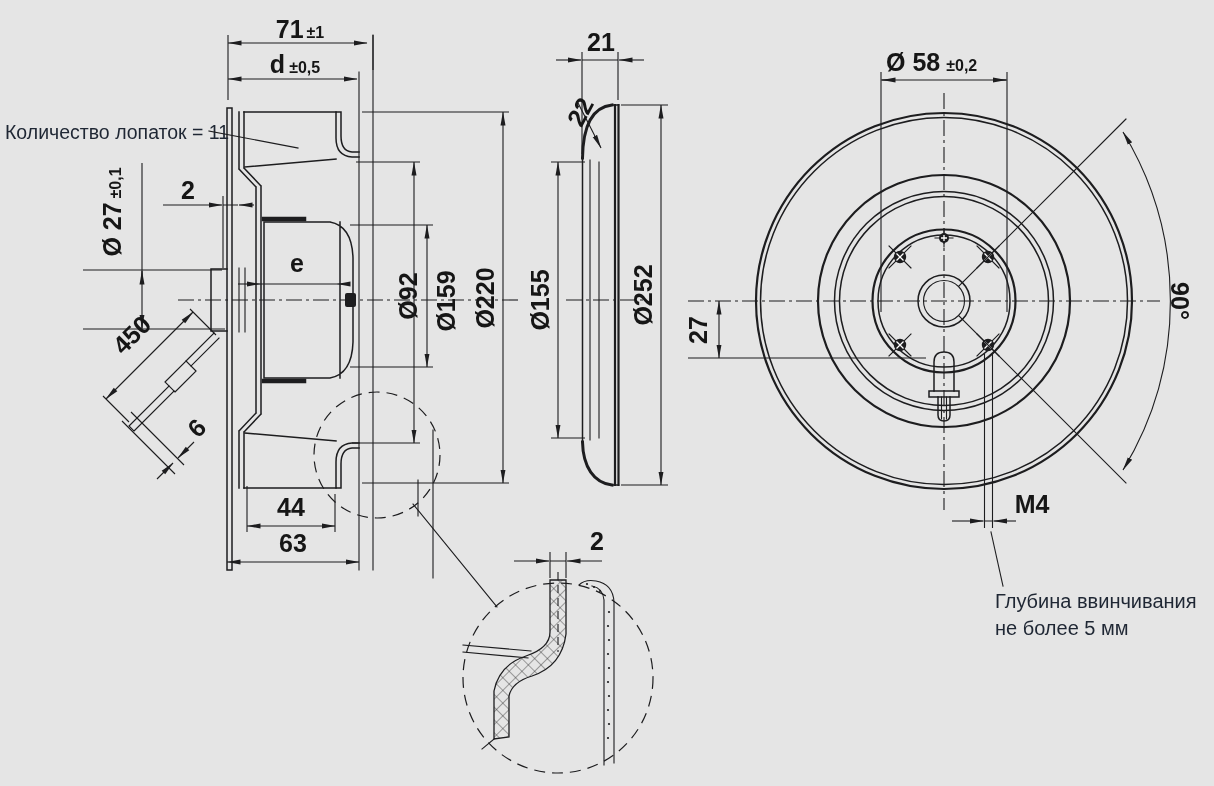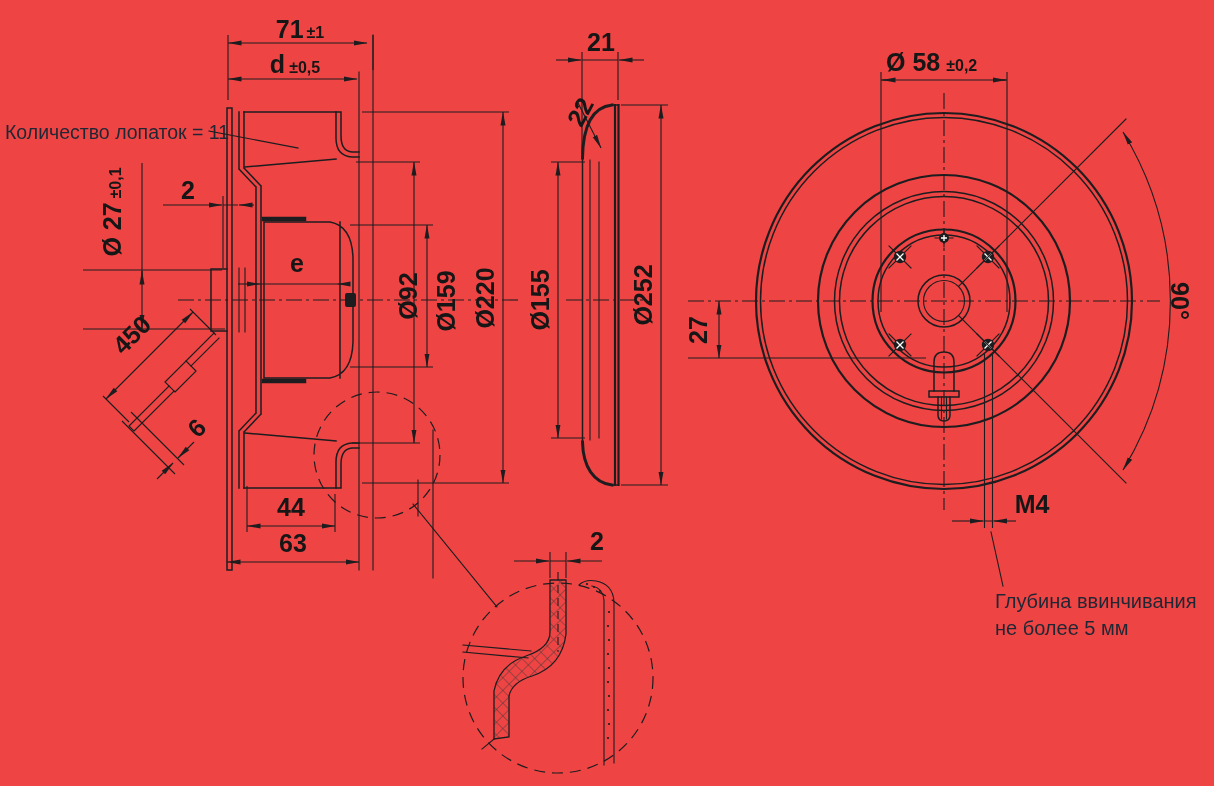--- a/index.html
+++ b/index.html
@@ -1,17 +1,17 @@
 <!DOCTYPE html>
 <html style="--line: #1d1d1f; --ann: #1f2734;"><head>
 <meta charset="utf-8">
 <style>
   :root{ --line:#1d1d1f; --ann:#1f2734; }
   html,body{margin:0;padding:0;background:#fff;}
-  #stage{width:1214px;height:786px;background:#ef4444;position:relative;overflow:hidden;}
+  #stage{width:1214px;height:786px;background:#e5e5e5;position:relative;overflow:hidden;}
   svg{display:block;}
   .ln{fill:none;stroke:var(--line);stroke-width:1.5;stroke-linecap:square;stroke-linejoin:round;}
   .t1{stroke-width:1.1;} .t2{stroke-width:2.2;} .t3{stroke-width:3;} .thk{stroke-width:4.5;}
   .cl{fill:none;stroke:var(--line);stroke-width:1.1;stroke-dasharray:16 4 3 4;}
   .dsh{fill:none;stroke:var(--line);stroke-width:1.2;stroke-dasharray:11 7;}
   .dsh2{fill:none;stroke:var(--line);stroke-width:1.1;stroke-dasharray:8 5;}
   .dim{fill:none;stroke:var(--line);stroke-width:1.1;}
   text{font-family:"Liberation Sans","DejaVu Sans",sans-serif;}
   .dtx{fill:#161616;font-weight:bold;font-size:25px;}
   .tol{font-size:16px;font-weight:bold;}

